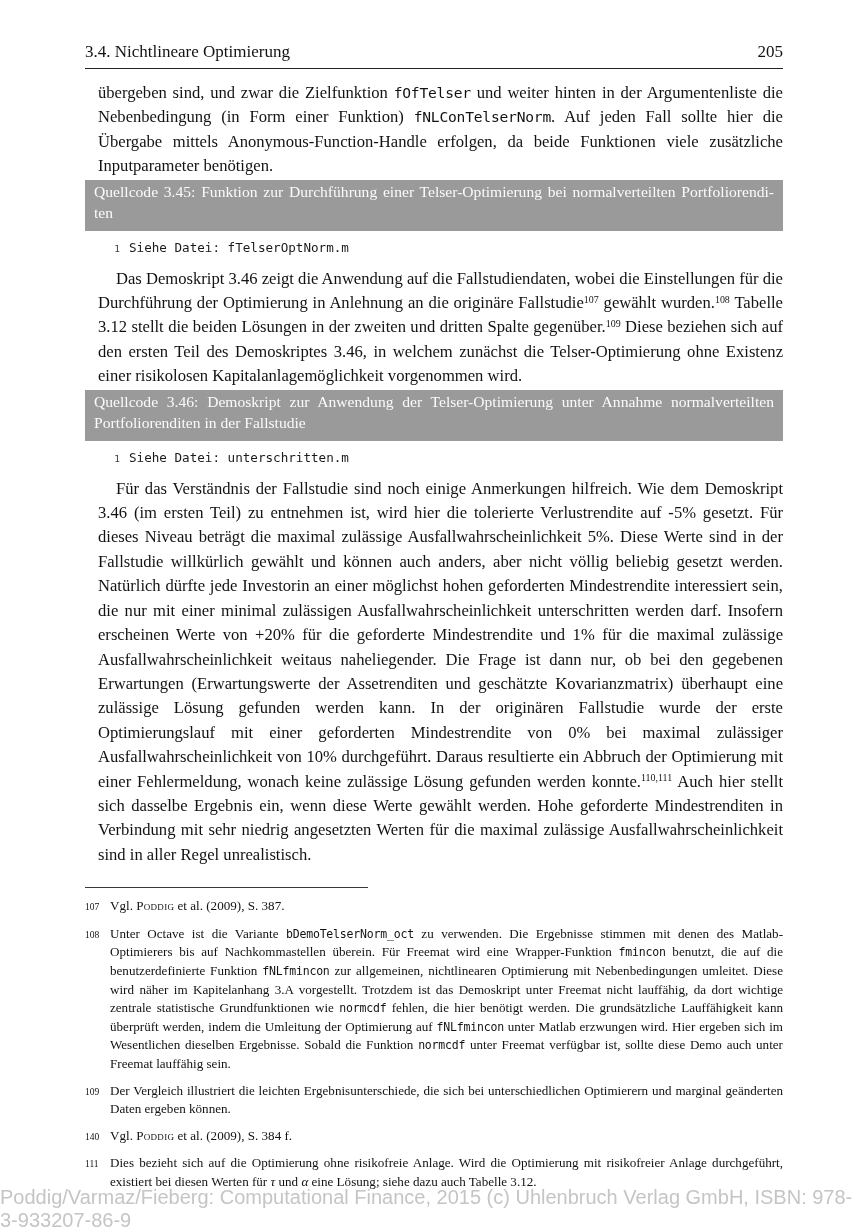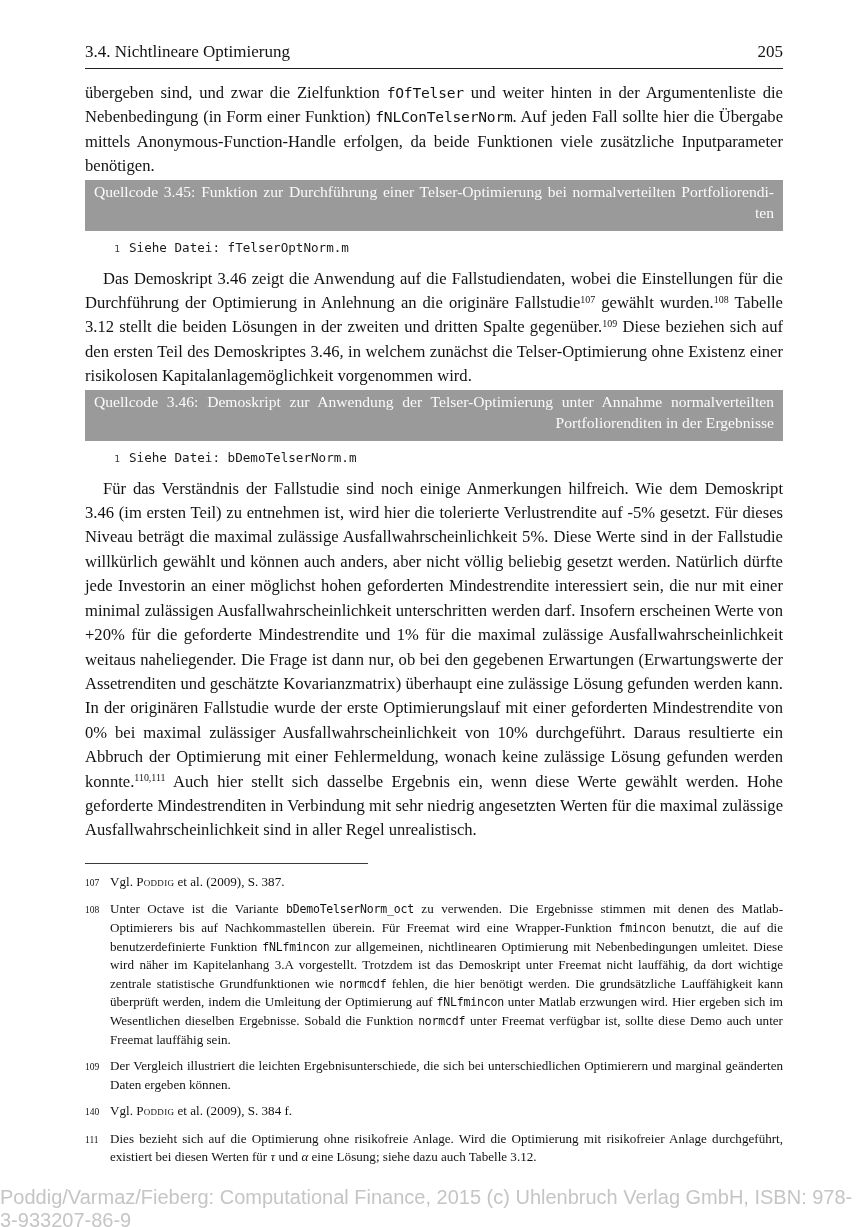--- a/index.html
+++ b/index.html
@@ -24,33 +24,33 @@
     justify-content: space-between;
     align-items: center;
     font-size: 17px;
     padding-bottom: 6px;
     border-bottom: 1.4px solid #222222;
   }
   .para {
     font-size: 16.6px;
     line-height: 24.4px;
     text-align: justify;
-    margin: 12px 0 0 0;
+    margin: 12px 0 0 13px;
   }
   .para.indent { text-indent: 18px; }
   .qbox {
     margin-top: 1px;
     background: #9a9a9a;
     color: #fbfbfb;
     font-size: 15.6px;
     line-height: 21.5px;
     padding: 1px 9px 7px 9px;
   }
   .qbox .cap-l1 { text-align: justify; text-align-last: justify; }
-  .qbox .cap-l2 { text-align: right; }
+  .qbox .cap-l2 { text-align: left; }
   .listing {
     display: flex;
     align-items: baseline;
     margin: 9px 0 0 21px;
     font-family: "DejaVu Sans Mono", "Liberation Mono", monospace;
     font-size: 12.6px;
     color: #1a1a1a;
   }
   .lnum {
     flex: none;
@@ -125,26 +125,26 @@
 
     <div class="listing">
       <span class="lnum">1</span>
       <span>Siehe Datei: fTelserOptNorm.m</span>
     </div>
 
     <p class="para indent"><span>Das Demoskript 3.46 zeigt die Anwendung auf die Fallstudiendaten, wobei die Einstellungen für die Durchführung der Optimierung in Anlehnung an die originäre Fallstudie</span><sup>107</sup><span> gewählt wurden.</span><sup>108</sup><span> Tabelle 3.12 stellt die beiden Lösungen in der zweiten und dritten Spalte gegenüber.</span><sup>109</sup><span> Diese beziehen sich auf den ersten Teil des Demoskriptes 3.46, in welchem zunächst die Telser-Optimierung ohne Existenz einer risikolosen Kapitalanlagemöglichkeit vorgenommen wird.</span></p>
 
     <div class="qbox">
       <div class="cap-l1">Quellcode 3.46: Demoskript zur Anwendung der Telser-Optimierung unter Annahme normalverteilten</div>
-      <div class="cap-l2">Portfoliorenditen in der Ergebnisse</div>
+      <div class="cap-l2">Portfoliorenditen in der Fallstudie</div>
     </div>
 
     <div class="listing">
       <span class="lnum">1</span>
-      <span>Siehe Datei: bDemoTelserNorm.m</span>
+      <span>Siehe Datei: unterschritten.m</span>
     </div>
 
     <p class="para indent"><span>Für das Verständnis der Fallstudie sind noch einige Anmerkungen hilfreich. Wie dem Demoskript 3.46 (im ersten Teil) zu entnehmen ist, wird hier die tolerierte Verlustrendite auf -5% gesetzt. Für dieses Niveau beträgt die maximal zulässige Ausfallwahrscheinlichkeit 5%. Diese Werte sind in der Fallstudie willkürlich gewählt und können auch anders, aber nicht völlig beliebig gesetzt werden. Natürlich dürfte jede Investorin an einer möglichst hohen geforderten Mindestrendite interessiert sein, die nur mit einer minimal zulässigen Ausfallwahrscheinlichkeit unterschritten werden darf. Insofern erscheinen Werte von +20% für die geforderte Mindestrendite und 1% für die maximal zulässige Ausfallwahrscheinlichkeit weitaus naheliegender. Die Frage ist dann nur, ob bei den gegebenen Erwartungen (Erwartungswerte der Assetrenditen und geschätzte Kovarianzmatrix) überhaupt eine zulässige Lösung gefunden werden kann. In der originären Fallstudie wurde der erste Optimierungslauf mit einer geforderten Mindestrendite von 0% bei maximal zulässiger Ausfallwahrscheinlichkeit von 10% durchgeführt. Daraus resultierte ein Abbruch der Optimierung mit einer Fehlermeldung, wonach keine zulässige Lösung gefunden werden konnte.</span><sup>110,111</sup><span> Auch hier stellt sich dasselbe Ergebnis ein, wenn diese Werte gewählt werden. Hohe geforderte Mindestrenditen in Verbindung mit sehr niedrig angesetzten Werten für die maximal zulässige Ausfallwahrscheinlichkeit sind in aller Regel unrealistisch.</span></p>
 
     <div class="fnsep"></div>
 
     <div class="footnotes">
       <div class="fn">
         <span class="fn-num">107</span>
         <span class="fn-body"><span>Vgl. </span><span class="sc">Poddig</span><span> et al. (2009), S. 387.</span></span>

